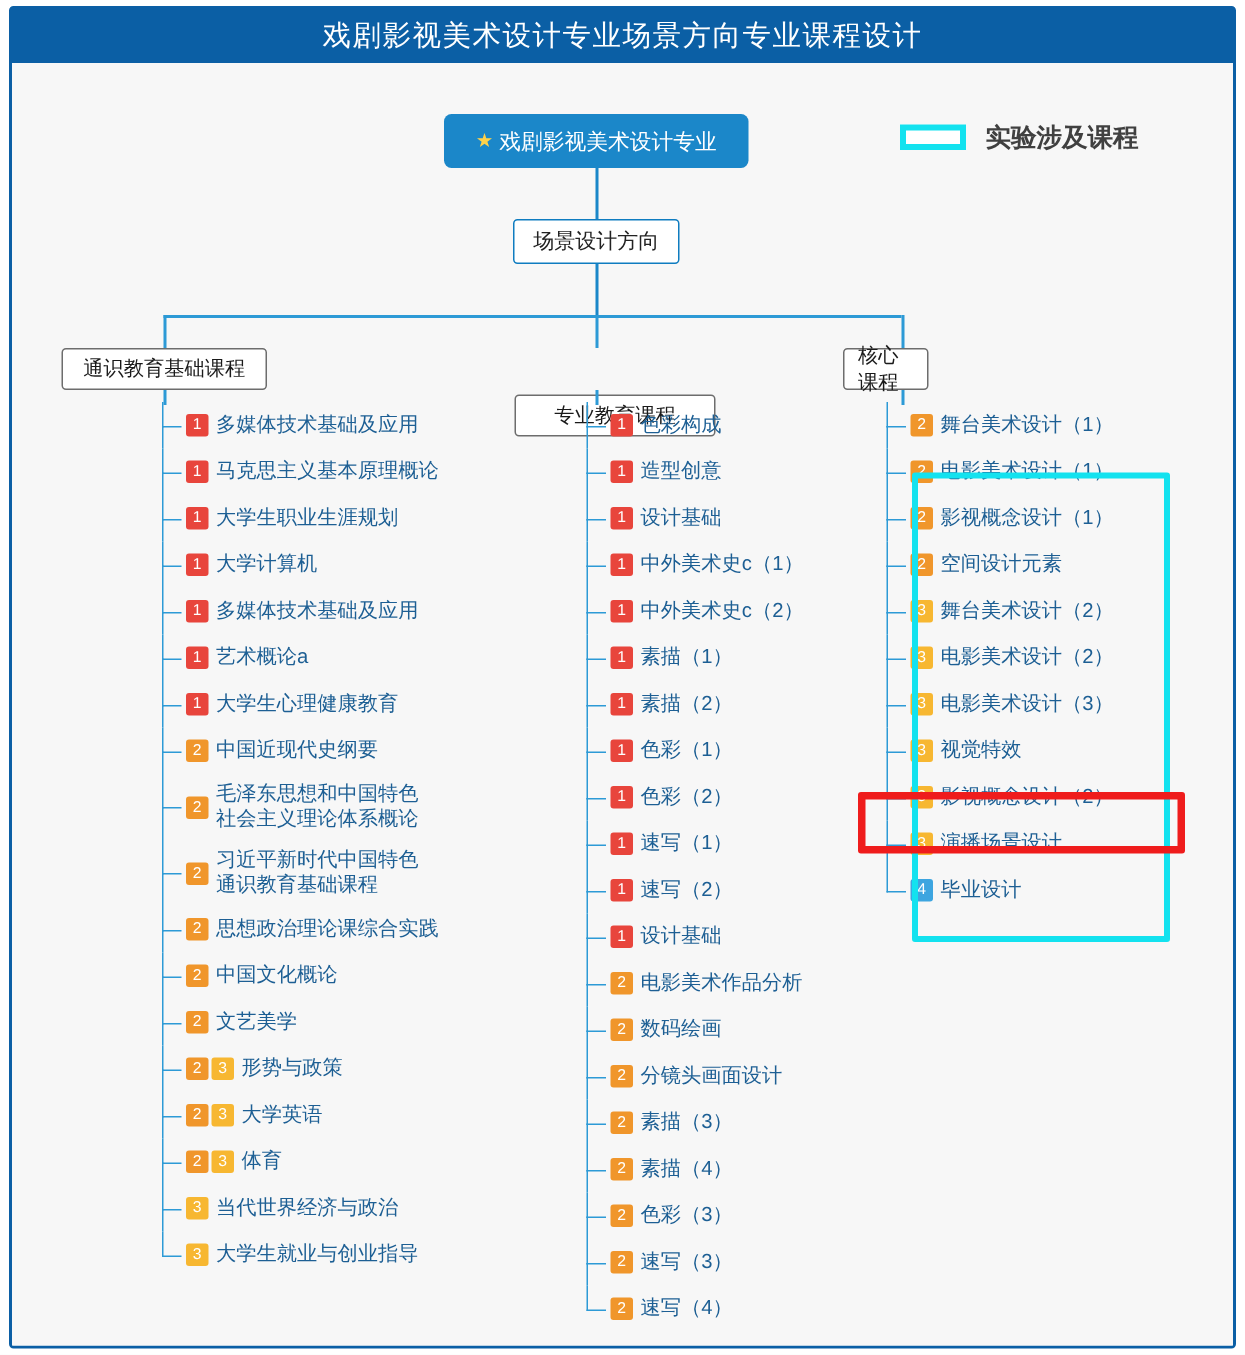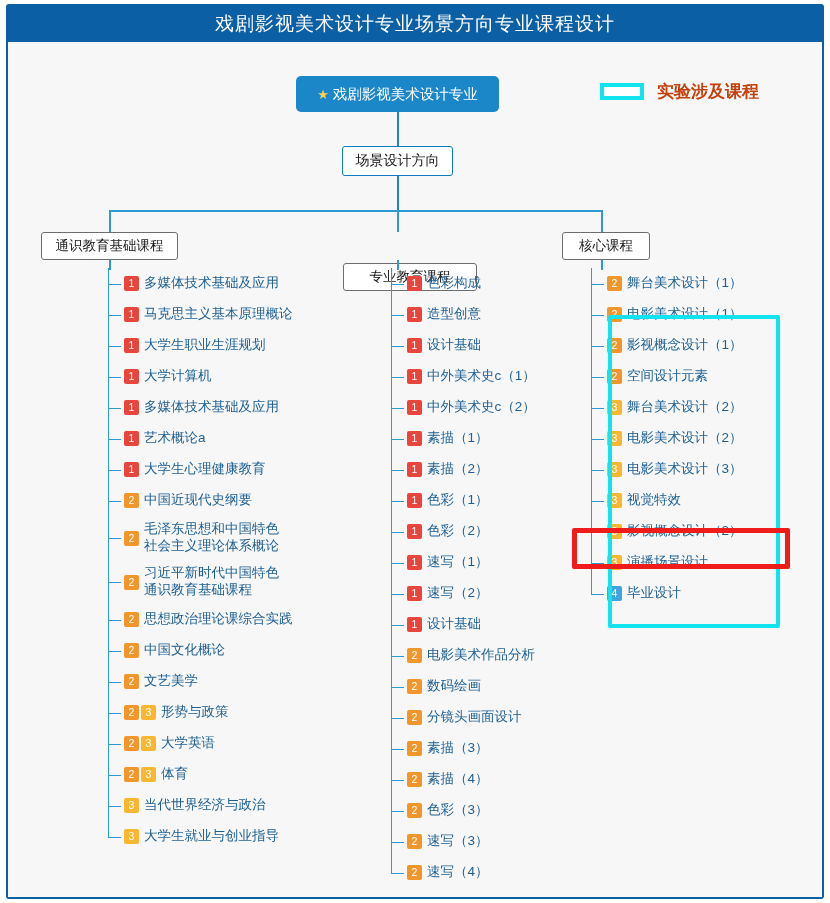--- a/index.html
+++ b/index.html
@@ -76,21 +76,21 @@
     border: 1px solid #6d6d6d;
     border-radius: 3px;
     font-size: 13.5px;
     color: #1a1a1a;
     height: 28px;
     display: flex; align-items: center; justify-content: center;
     padding: 0 9px;
   }
   #head-0 { left: 33px;  top: 190px; width: 137px; }
   #head-1 { left: 335px; top: 191px; width: 134px; margin-top: 30px; }
-  #head-2 { left: 554px; top: 190px; width: 88px; }
+  #head-2 { left: 554px; top: 190px; width: 57px; }
 
   
   .line { position: absolute; background: #1b87c9; }
   .vline { width: 1.5px; }
   .hline { height: 1.5px; }
 
   
   .branch { background: #2d9ad6; }
 
   
@@ -151,21 +151,21 @@
   .legend-row { display: flex; align-items: center; height: 32px; }
   .legend-swatch {
     width: 44px; height: 17px;
     background: #ffffff;
     margin-right: 13px;
   }
   .sw-red { border: 4px solid #ef1c1c; }
   .sw-cyan { border: 4px solid #13e2ef; }
   .legend-label { font-size: 17px; font-weight: bold; }
   .lg-red { color: #ef1c1c; }
-  .lg-cyan { color: #c2410c; }
+  .lg-cyan { color: #404040; }
 
   
   .hl-cyan {
     position: absolute;
     left: 600px; top: 273px;
     width: 172px; height: 313px;
     border: 4px solid #13e2ef;
     border-radius: 2px;
     pointer-events: none;
   }

